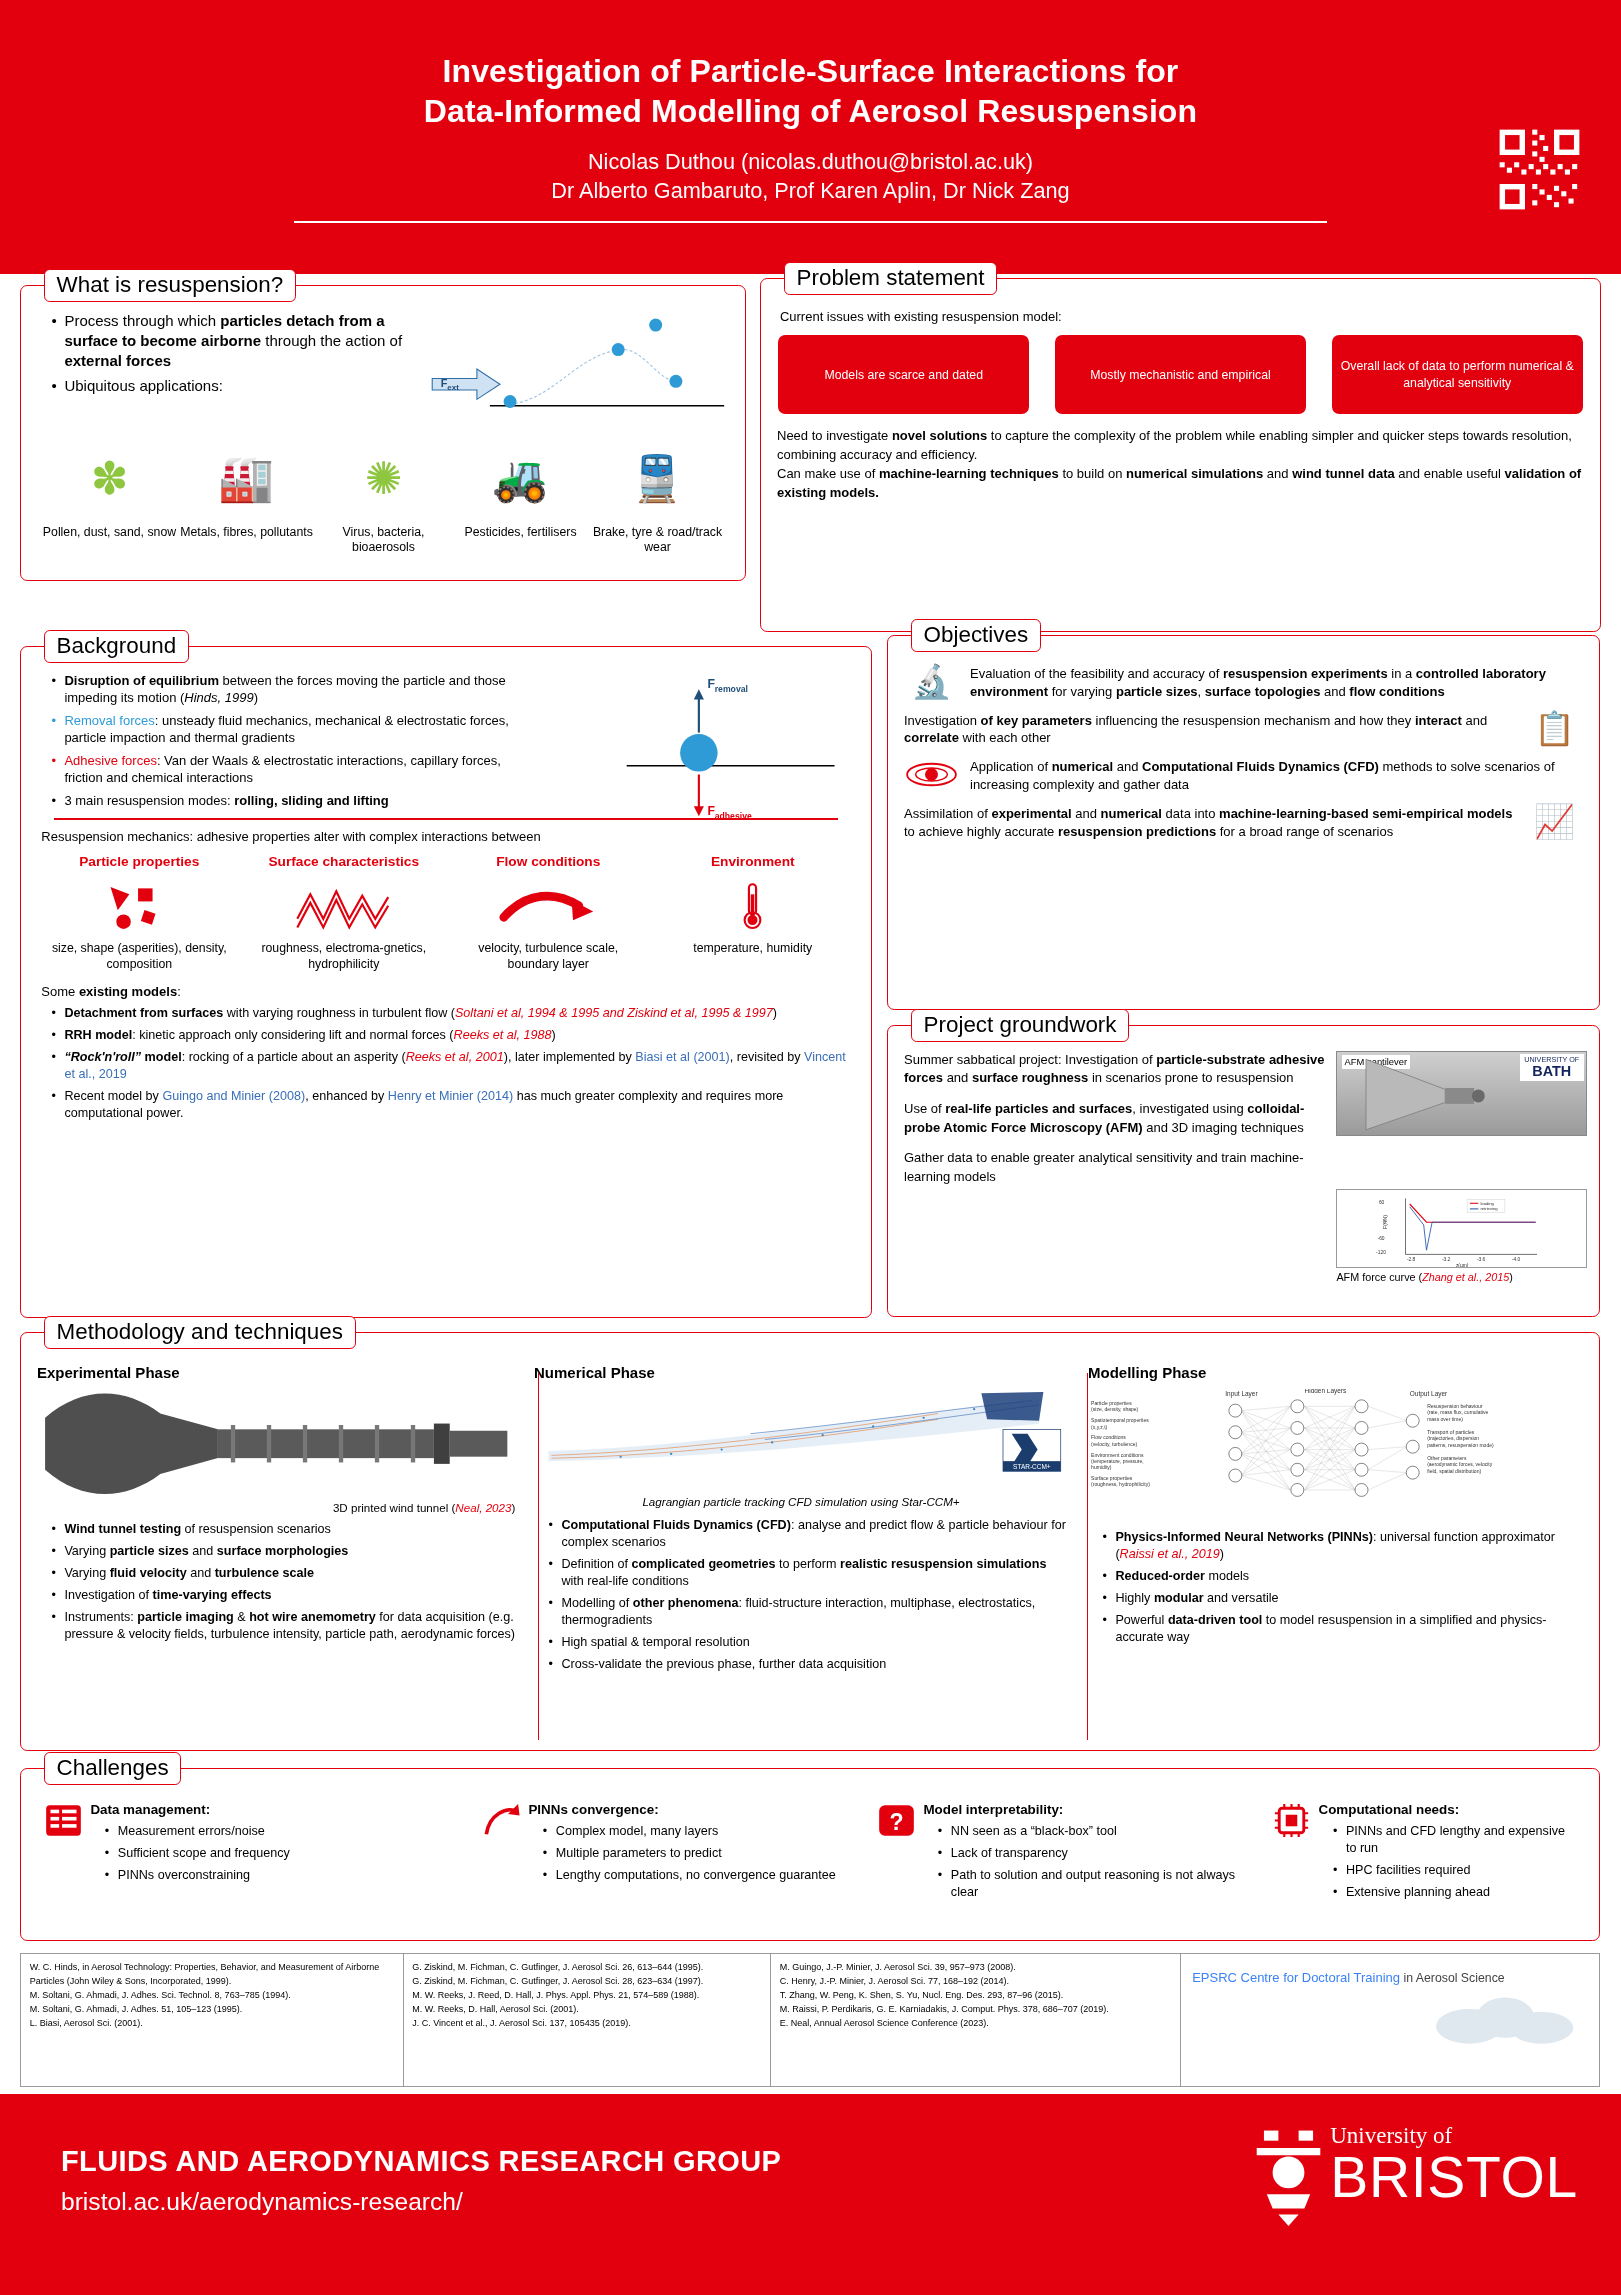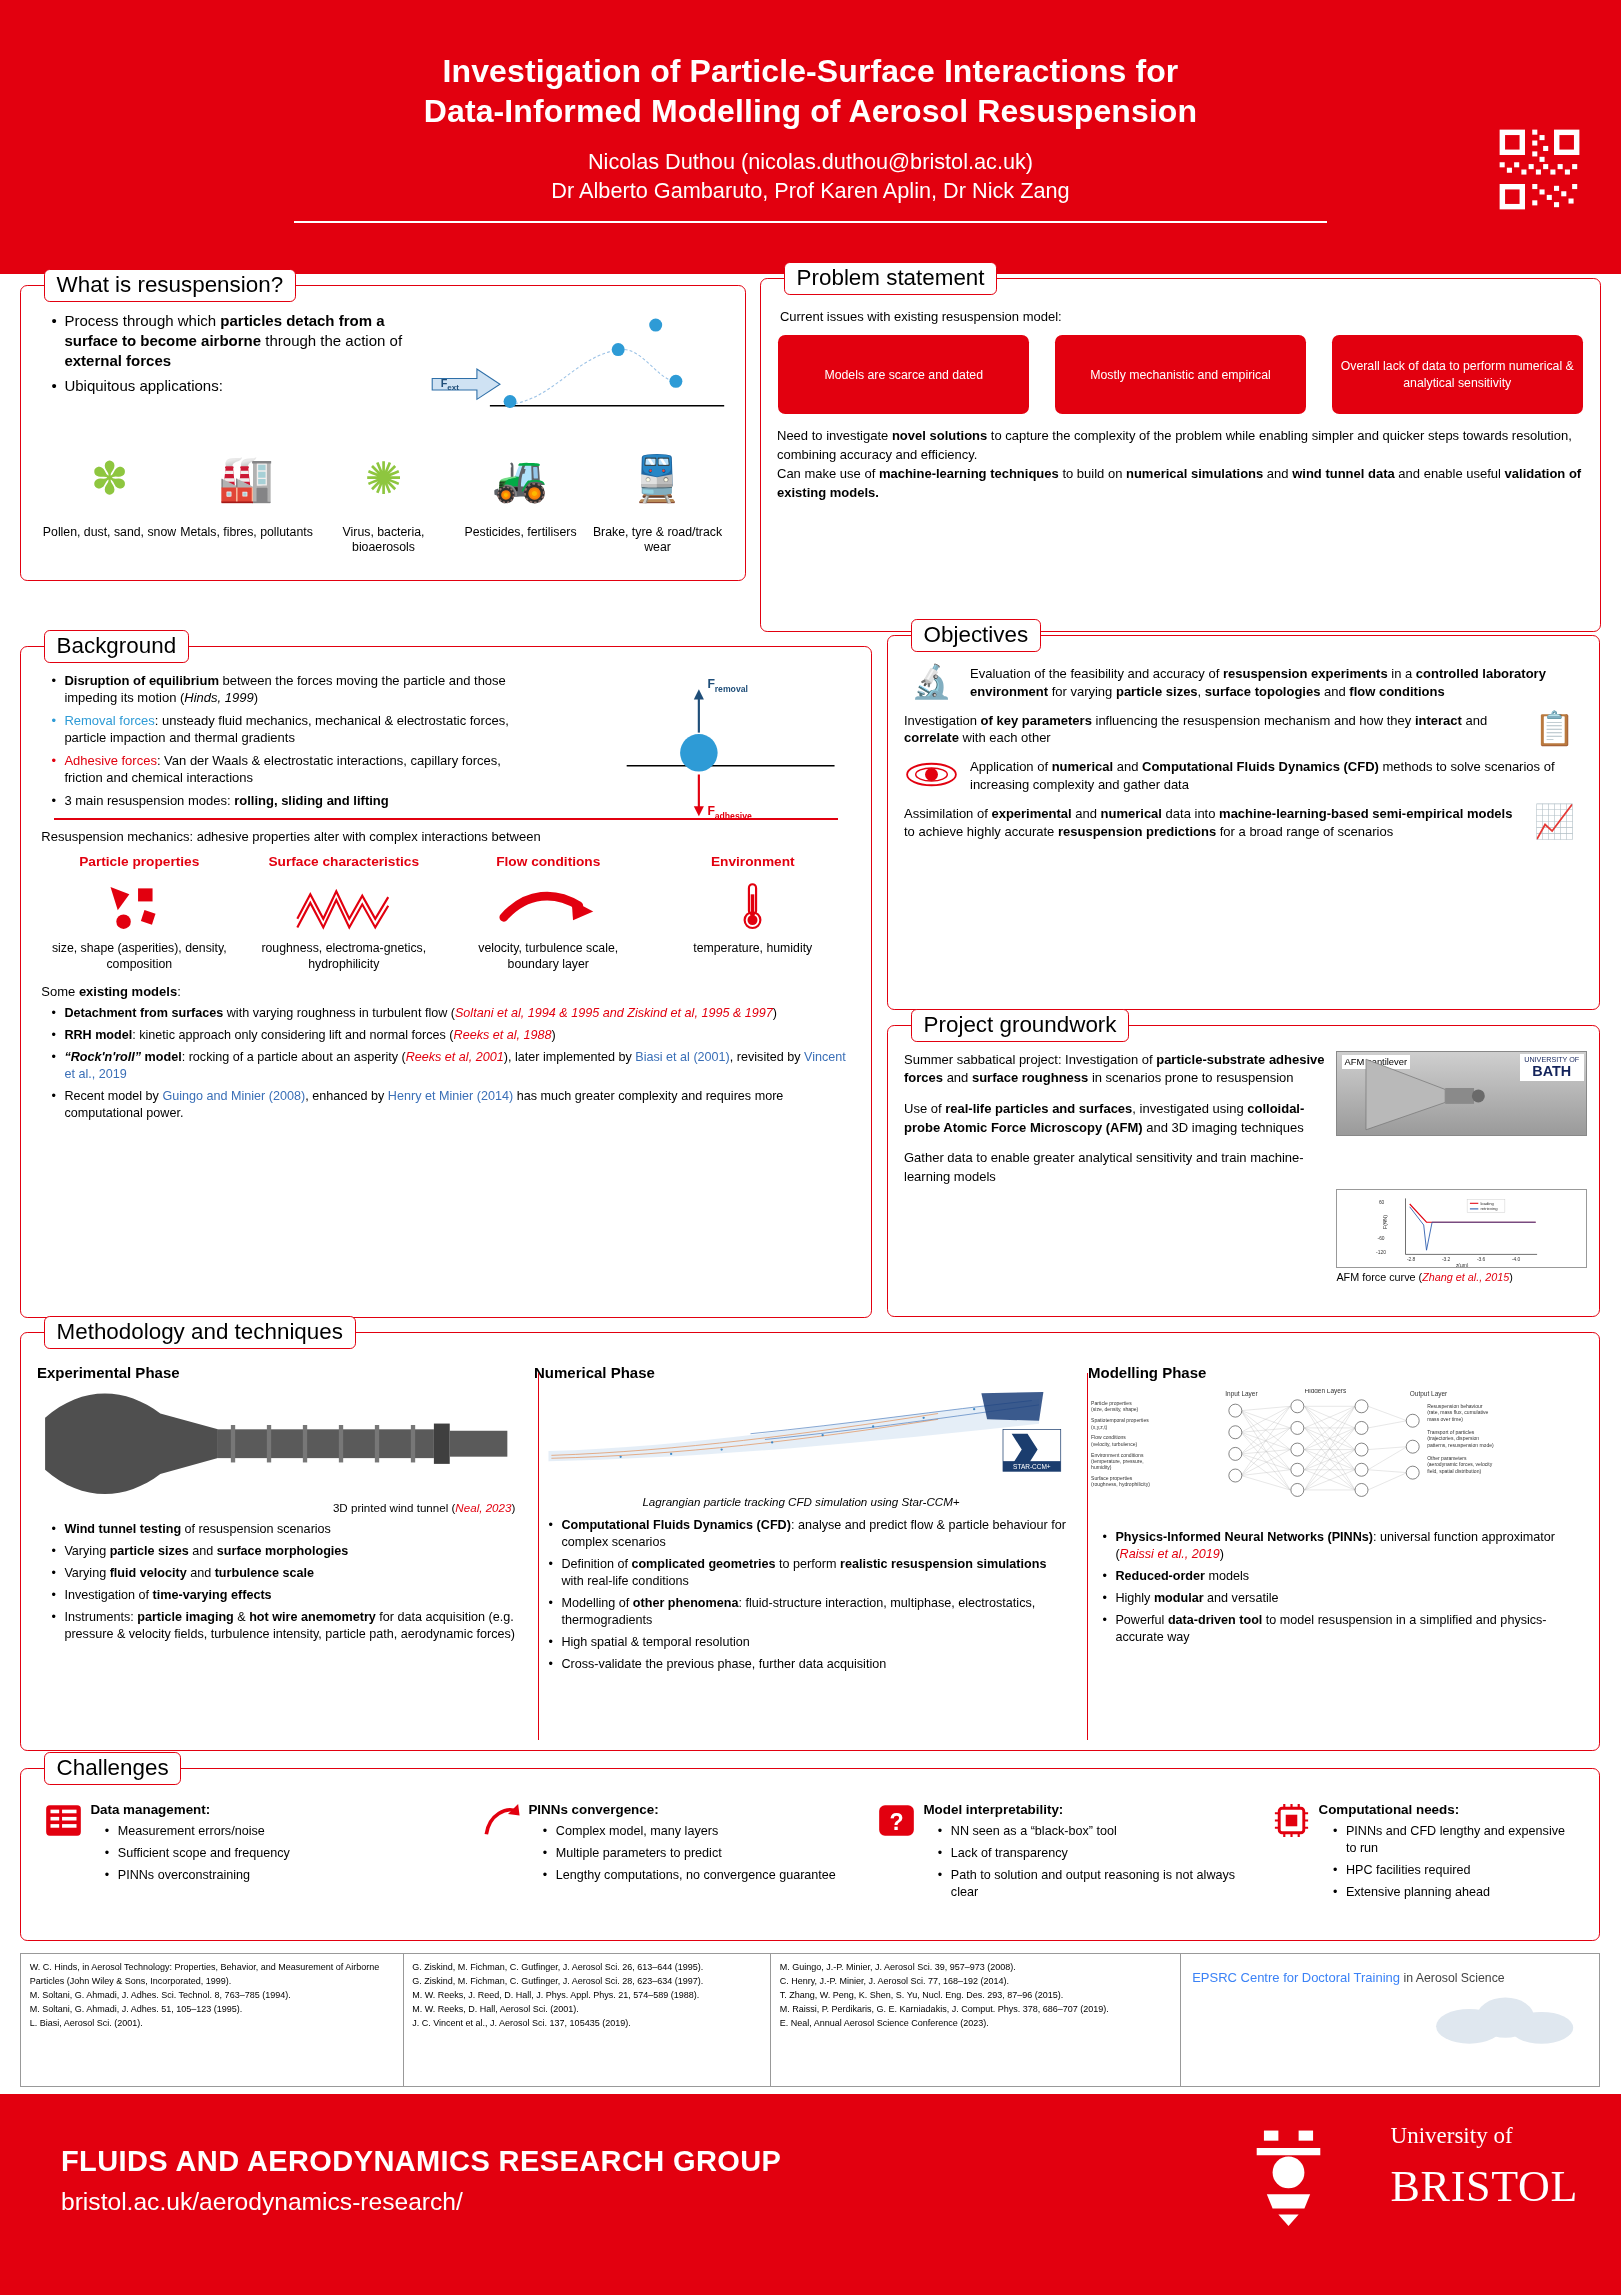--- a/index.html
+++ b/index.html
@@ -147,21 +147,21 @@
 
   
   #footer {
     position:absolute; left:0; top:2094px; width:1621px; height:201px;
     background:#e2000f; color:#fff;
   }
   #footer .ft1 { position:absolute; left:61px; top:51px; font-size:29px; font-weight:bold; letter-spacing:0.4px;}
   #footer .ft2 { position:absolute; left:61px; top:94px; font-size:24.6px; }
   #uob { position:absolute; right:43px; top:29px; color:#fff; text-align:left; }
   #uob .u1 { font-size:23px; font-family:"Liberation Serif", serif; }
-  #uob .u2 { font-size:44px; font-family:Liberation Serif, serif; line-height:1; letter-spacing:0.7px;margin-top:16px;}
+  #uob .u2 { font-size:57px; font-family:Liberation Sans, sans-serif; line-height:1; letter-spacing:0.7px;}
   #crest { position:absolute; right:289px; top:24.6px; width:87px; height:112px;}
   svg { display:block; }
 </style>
 </head>
 <body>
 
 <div id="header">
   <h1>
     <span>Investigation of Particle-Surface Interactions for</span><br>
     <span>Data-Informed Modelling of Aerosol Resuspension</span>

